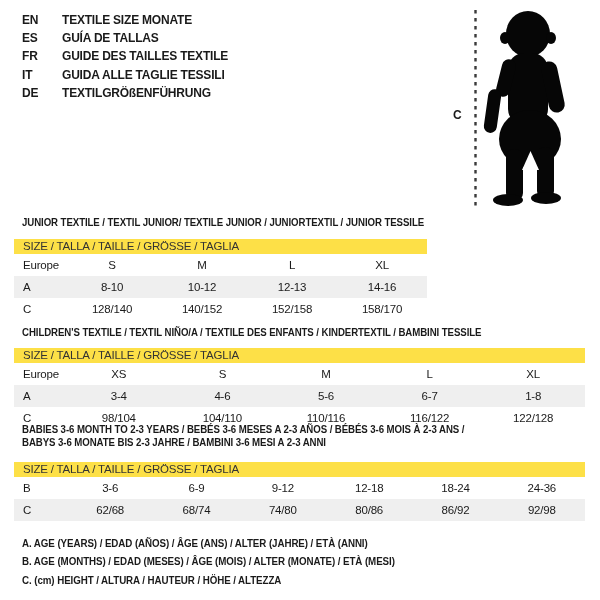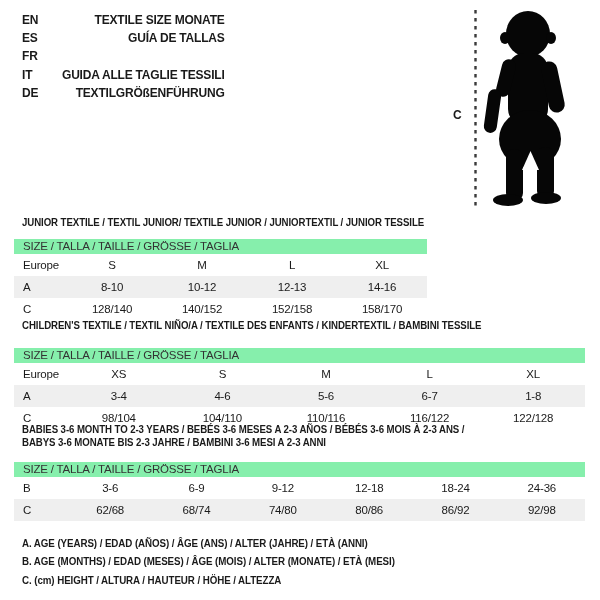--- a/index.html
+++ b/index.html
@@ -3,69 +3,70 @@
 <meta charset="utf-8">
 <style>
   html,body{margin:0;padding:0;}
   body{
     width:600px;height:600px;background:#ffffff;position:relative;overflow:hidden;
     font-family:"Liberation Sans","DejaVu Sans",sans-serif;color:#1a1a1a;
     -webkit-font-smoothing:antialiased;
   }
   
   .lang-list{position:absolute;left:22px;top:11px;}
-  .lang-row{display:flex;font-weight:bold;font-size:12px;line-height:18.2px;letter-spacing:-0.2px;justify-content:space-between;}
+  .lang-row{display:flex;font-weight:bold;font-size:12px;line-height:18.2px;letter-spacing:-0.2px;}
   .lang-code{width:40px;flex:0 0 40px;}
   
   .figure{position:absolute;left:450px;top:5px;width:150px;height:208px;}
   .figure svg{position:absolute;left:0;top:0;}
   .figure-label{position:absolute;left:3px;top:103px;font-weight:bold;font-size:12px;}
   
   .sec-title{position:absolute;left:22px;font-weight:bold;font-size:11.5px;line-height:12.8px;letter-spacing:-0.1px;}
   .condense{transform:scaleX(0.84);transform-origin:0 0;white-space:nowrap;}
   .condense85{transform:scaleX(0.85);transform-origin:0 0;white-space:nowrap;}
   #title-0{top:216px;}
-  #title-1{top:319px;}
+  #title-1{top:326px;}
   #title-2{top:423px;}
   
   .table-wrap{position:absolute;left:14px;}
   #table-0{top:239px;}
   #table-1{top:348px;}
   #table-2{top:462px;}
   table.size-table{border-collapse:collapse;table-layout:fixed;}
   #table-0 table{width:413px;}
   #table-1 table,#table-2 table{width:571px;}
   .size-table td{
     font-size:11.5px;height:22px;line-height:15px;padding:0;text-align:center;
     letter-spacing:-0.2px;color:#1a1a1a;overflow:hidden;white-space:nowrap;
   }
   .size-table col.label-col{width:53px;}
   .size-table td.row-label{text-align:left;padding-left:9px;}
   .size-table tr.band td{
-    background:#86efac;color:#333333;text-align:left;padding-left:9px;height:15px;
+    background:#fde047;color:#333333;text-align:left;padding-left:9px;height:15px;
   }
   .size-table tr.shaded td{background:#efefef;}
   
   .footnotes{position:absolute;left:22px;top:534px;}
   .footnote{font-weight:bold;font-size:11.5px;line-height:18.3px;letter-spacing:-0.1px;}
 </style>
 </head>
 <body>
 
 <div class="lang-list">
     <div class="lang-row">
       <span class="lang-code">EN</span>
       <span class="lang-title">TEXTILE SIZE MONATE</span>
     </div>
     <div class="lang-row">
       <span class="lang-code">ES</span>
       <span class="lang-title">GUÍA DE TALLAS</span>
     </div>
     <div class="lang-row">
       <span class="lang-code">FR</span>
+      <span class="lang-title">GUIDE DES TAILLES TEXTILE</span>
     </div>
     <div class="lang-row">
       <span class="lang-code">IT</span>
       <span class="lang-title">GUIDA ALLE TAGLIE TESSILI</span>
     </div>
     <div class="lang-row">
       <span class="lang-code">DE</span>
       <span class="lang-title">TEXTILGRÖßENFÜHRUNG</span>
     </div>
   </div>

